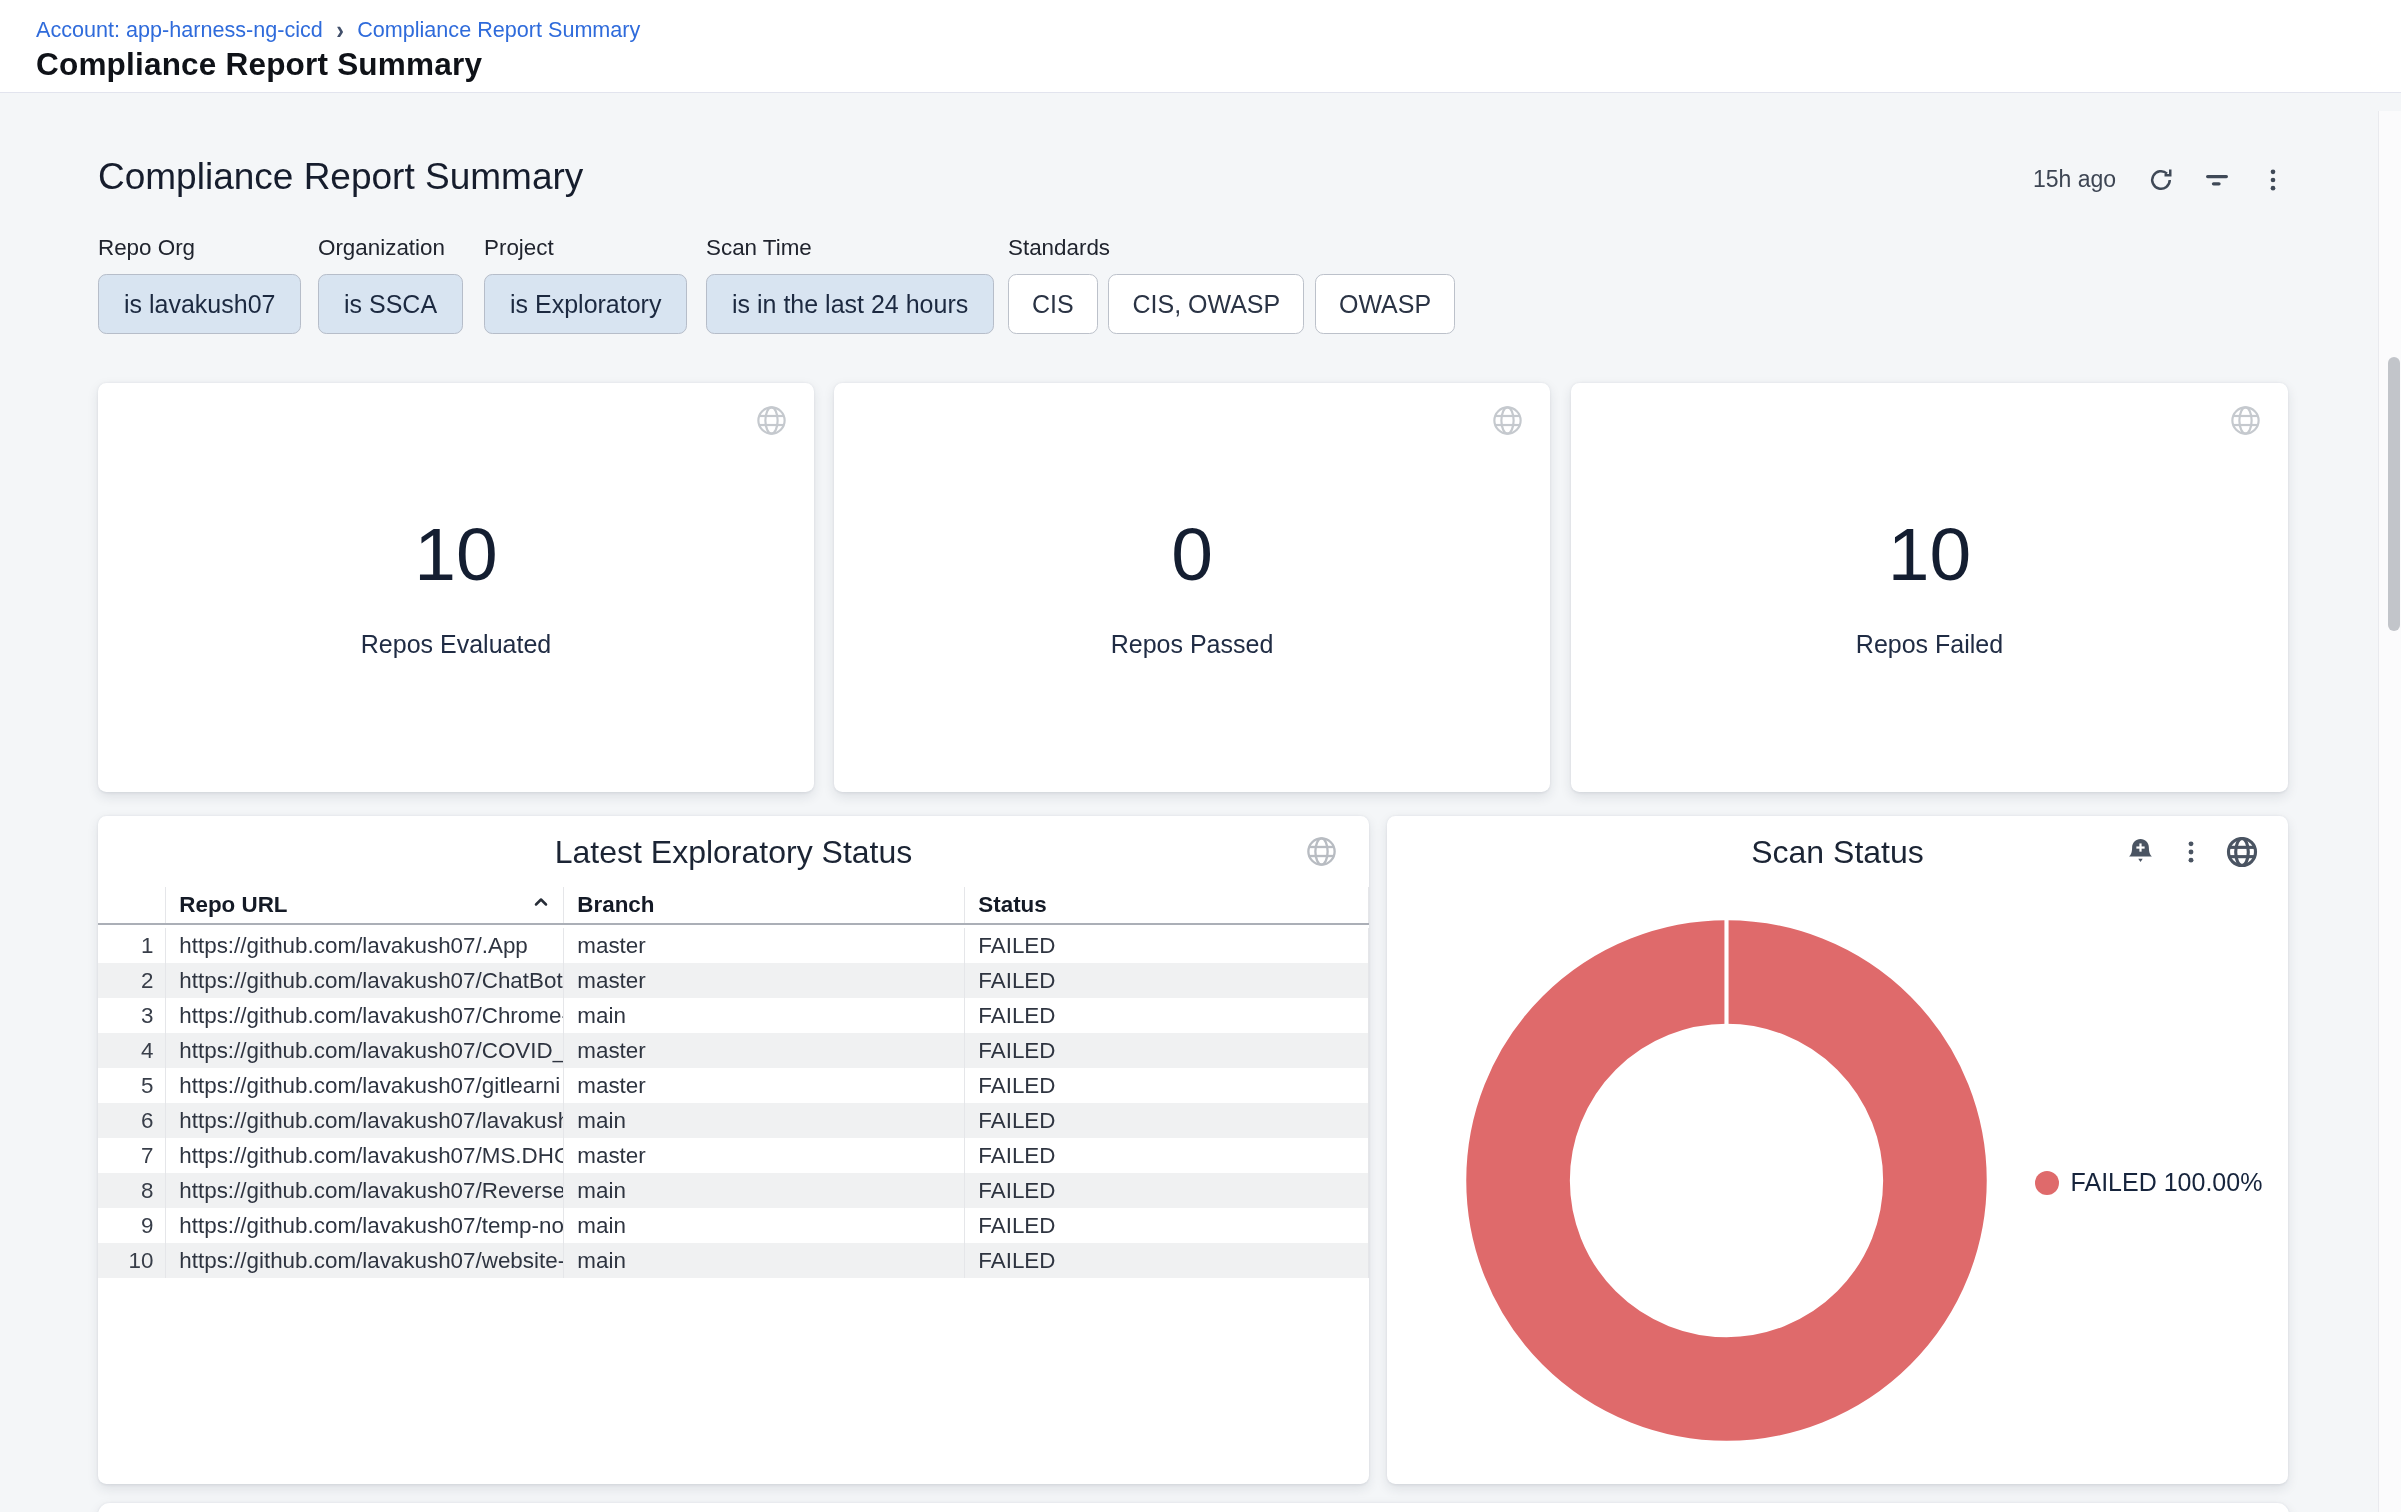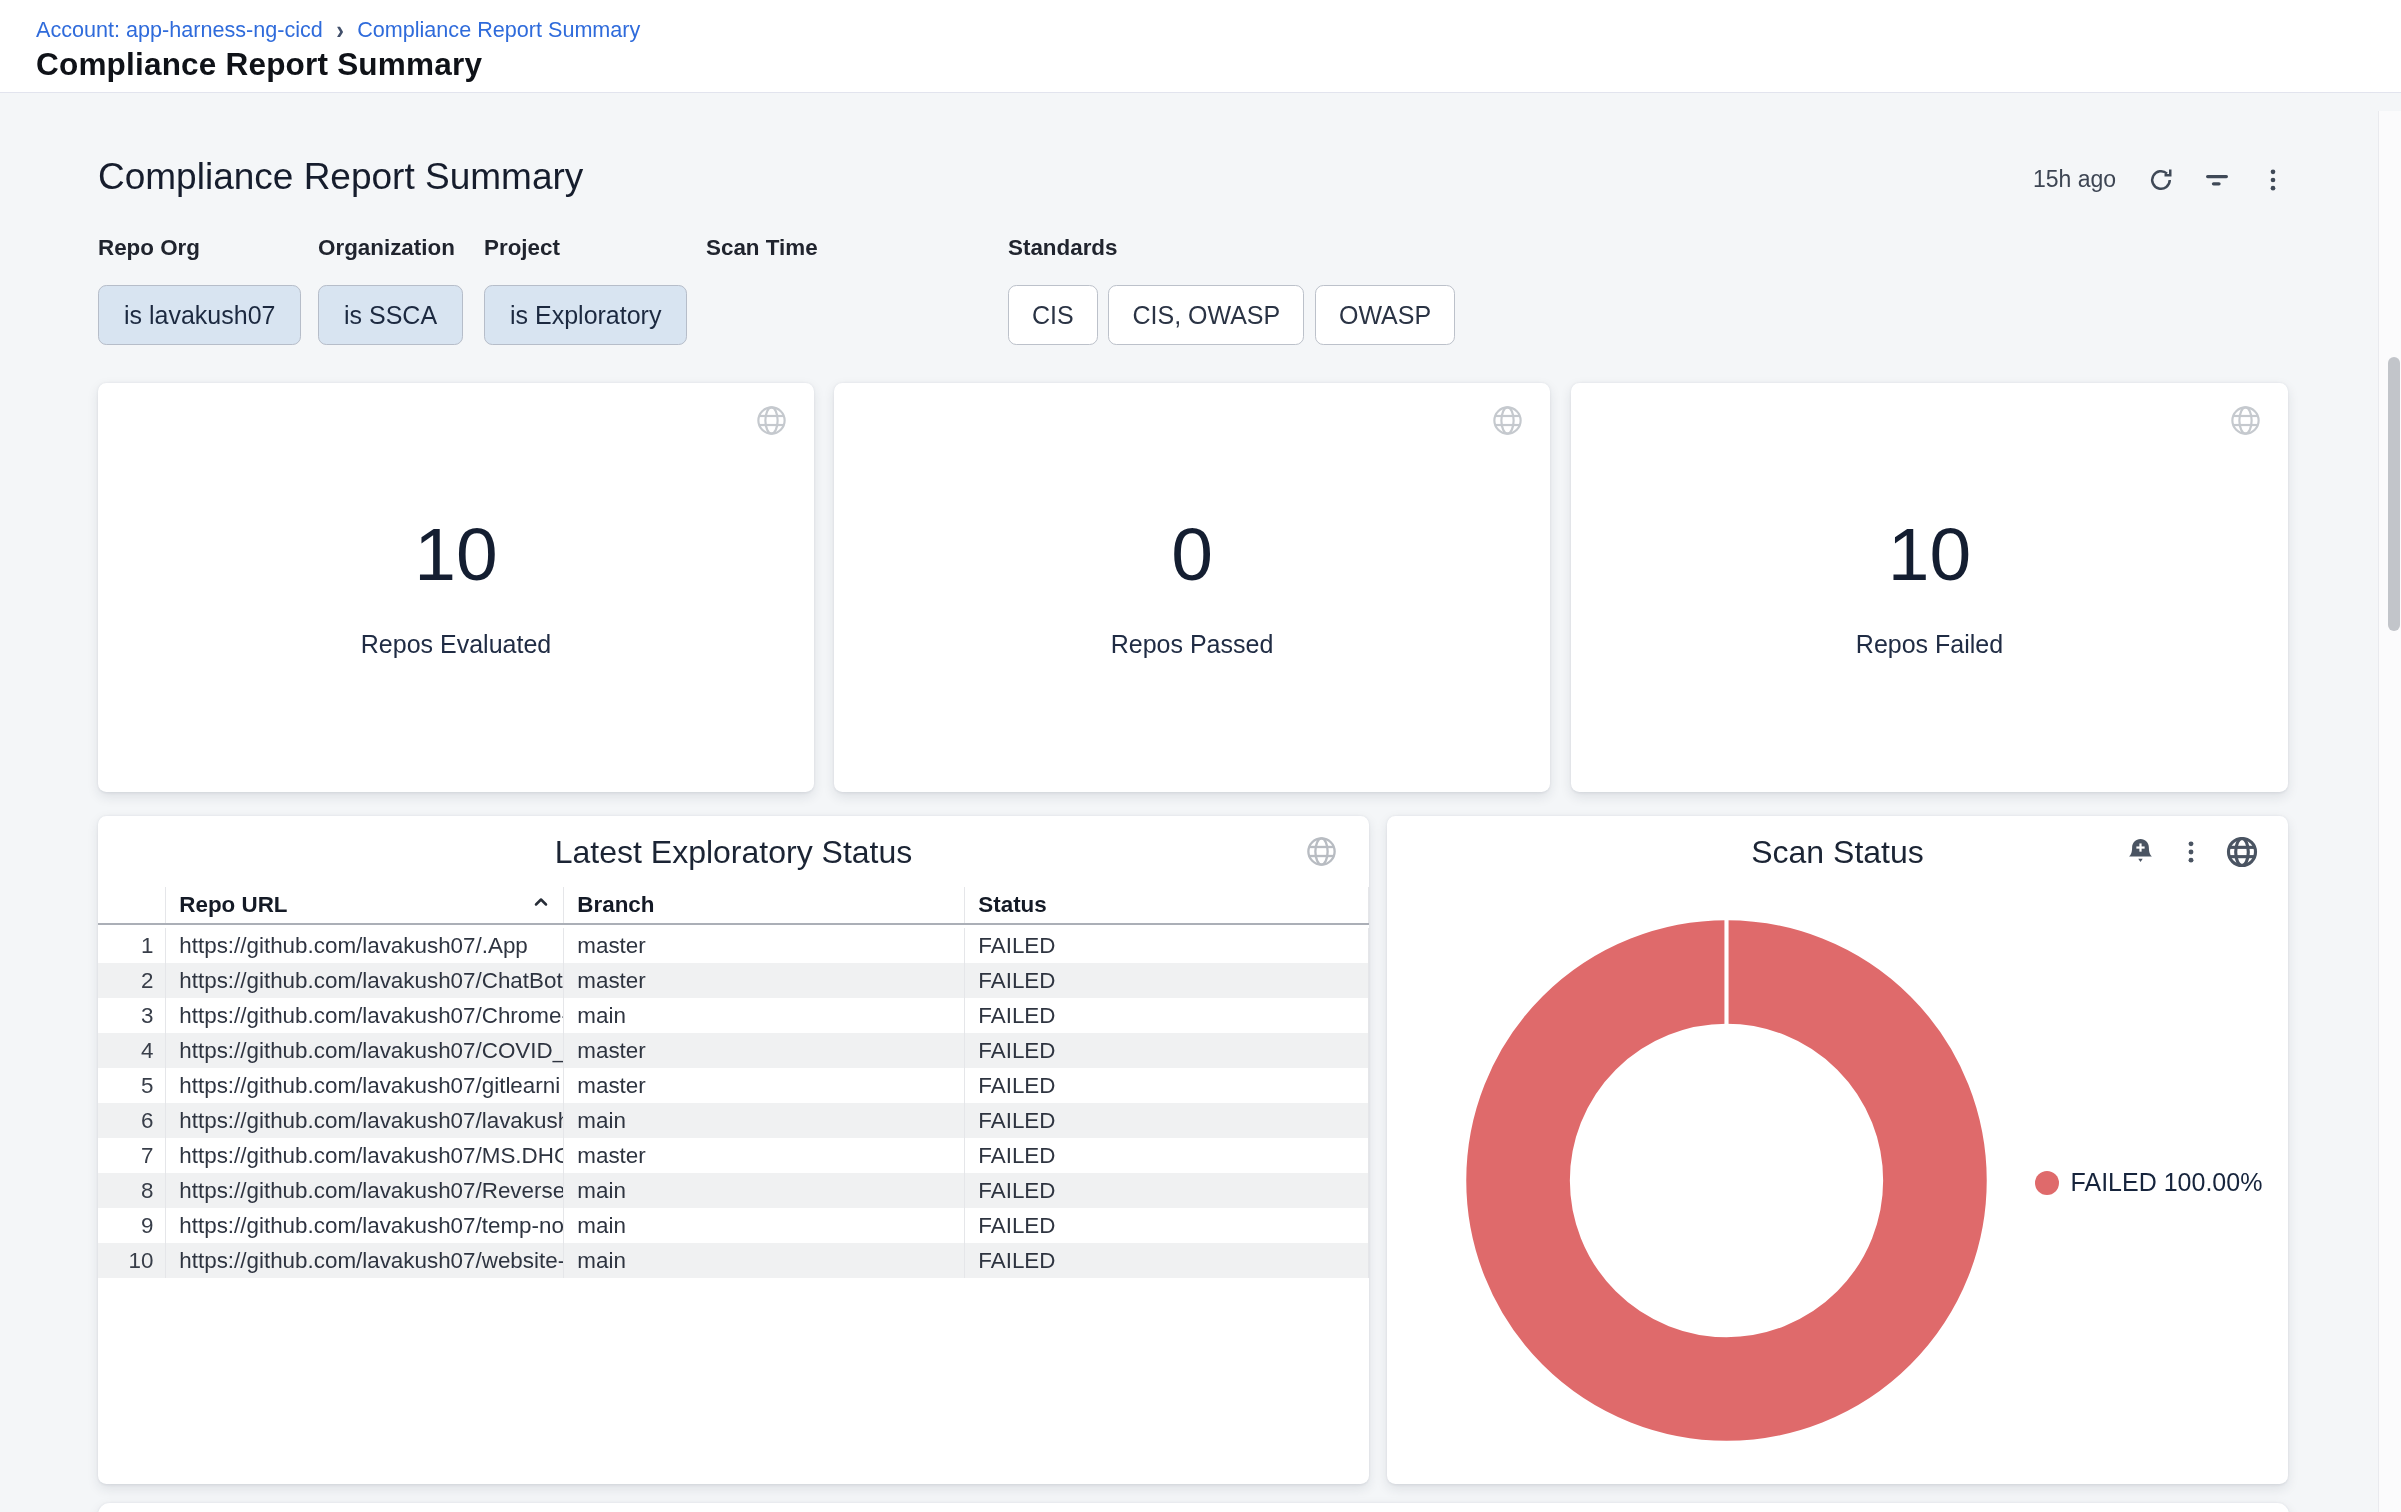--- a/index.html
+++ b/index.html
@@ -24,21 +24,21 @@
   .page-title { position:absolute; left:36px; top:46px; font-size:31.5px; font-weight:700; color:#0f1218; letter-spacing:0.2px; }
 
   
   .dash-title { position:absolute; left:98px; top:156px; font-size:37px; font-weight:500; color:#161d2d; }
   .dash-toolbar { position:absolute; top:163px; left:2033px; display:flex; align-items:center; gap:23px; color:#3f4957; }
   .last-updated { font-size:23px; color:#3d4553; margin-right:5px;text-align:center; }
   .tool-btn { width:33px; height:33px; display:flex; align-items:center; justify-content:center; cursor:pointer; }
 
   
   .filter-group { position:absolute; top:235px; }
-  .filter-label { font-size:22.4px; color:#20242e; margin-bottom:24px;font-weight:bold; }
+  .filter-label { font-size:22.4px; color:#20242e; margin-bottom:13px; }
   .chip {
     display:inline-flex; align-items:center; justify-content:center;
     height:60px; padding:16px 25px; font-size:25px; font-weight:500; color:#1c2940;
     background:#d8e4f1; border:1.7px solid #b6bdc9; border-radius:8.3px; cursor:pointer;
   }
   .std-row { display:flex; gap:10.8px; }
   .std-btn {
     display:inline-flex; align-items:center; justify-content:center;
     height:60px; padding:0 23px; font-size:25px; color:#2a3344;
     background:#ffffff; border:1.7px solid #bcc1ca; border-radius:8.3px; cursor:pointer;
@@ -137,20 +137,21 @@
 <div class="filter-group" style="left:318px">
   <div class="filter-label">Organization</div>
   <div class="chip">is SSCA</div>
 </div>
 <div class="filter-group" style="left:484px">
   <div class="filter-label">Project</div>
   <div class="chip">is Exploratory</div>
 </div>
 <div class="filter-group" style="left:706px">
   <div class="filter-label">Scan Time</div>
+  <div class="chip">is in the last 24 hours</div>
 </div>
 <div class="filter-group" style="left:1008px">
   <div class="filter-label">Standards</div>
   <div class="std-row">
     <div class="std-btn">CIS</div>
     <div class="std-btn">CIS, OWASP</div>
     <div class="std-btn">OWASP</div>
   </div>
 </div>
 

